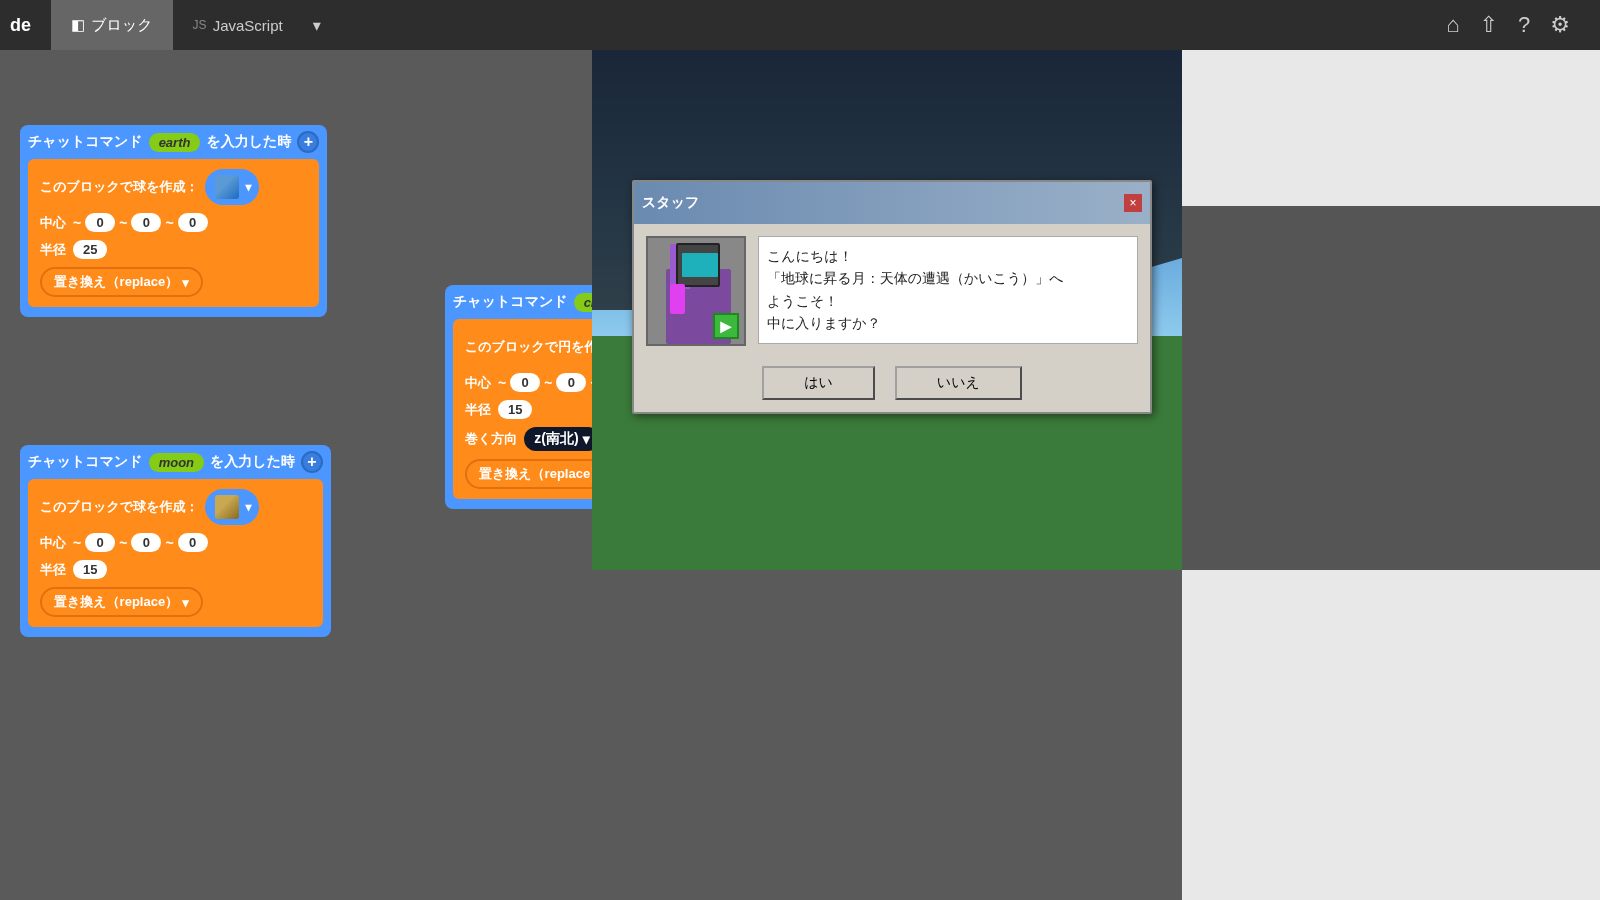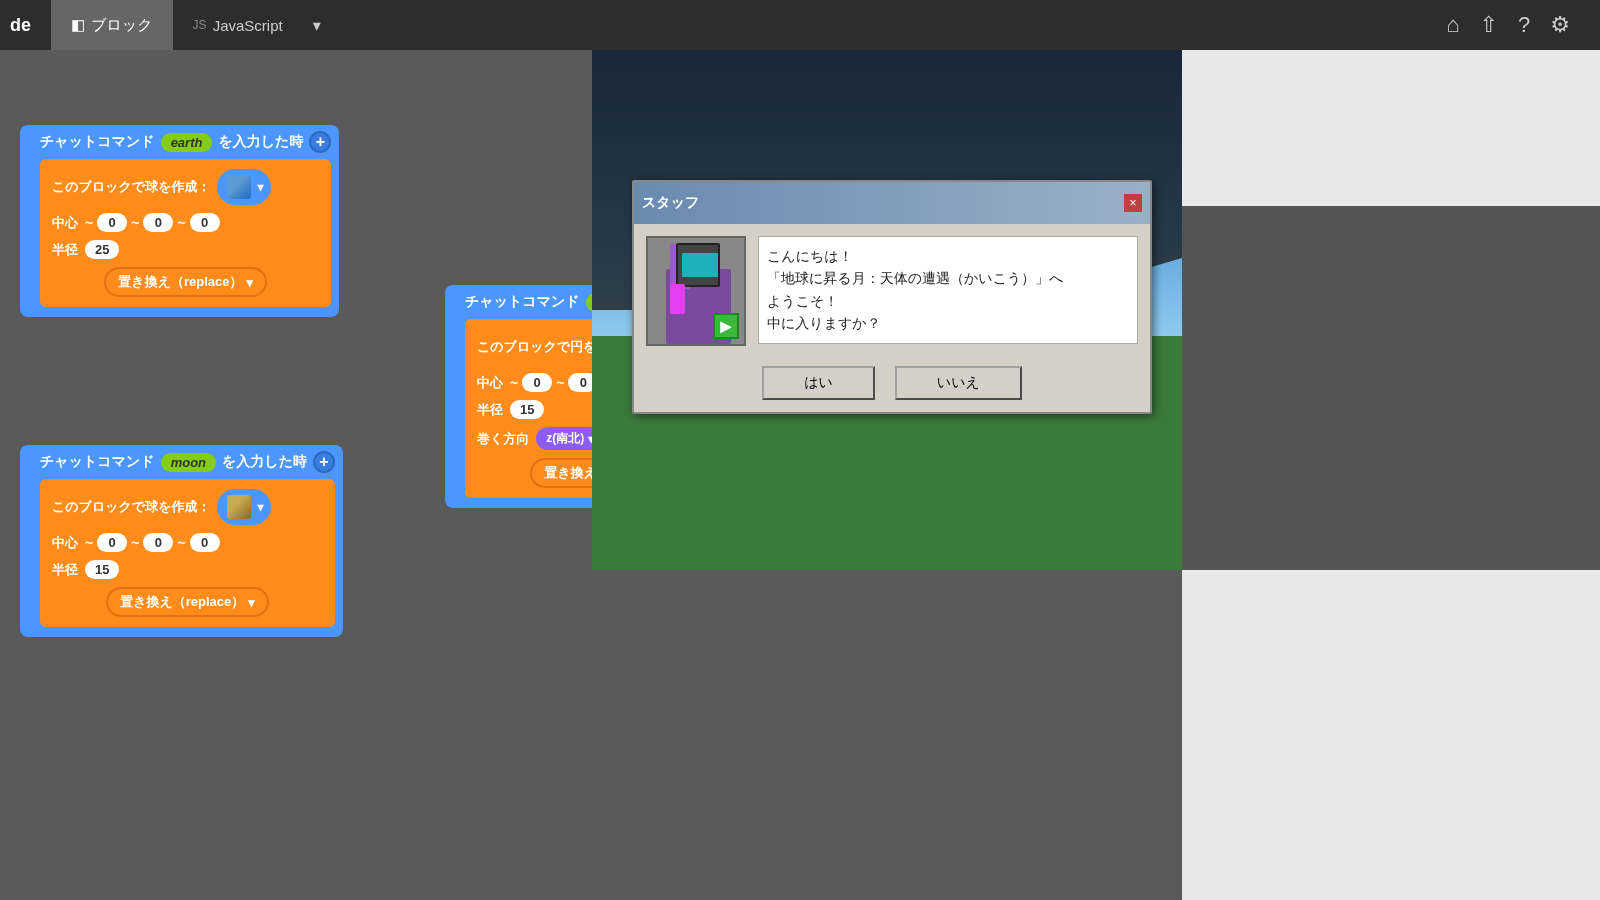--- a/index.html
+++ b/index.html
@@ -76,21 +76,21 @@
 
     
     .block-container {
       position: absolute;
     }
 
     
     .chat-command-outer {
       background: #4C97FF;
       border-radius: 8px;
-      padding: 6px 8px 10px 20px;
+      padding: 6px 8px 10px 8px;
       display: inline-block;
     }
 
     
     .chat-command-header {
       display: flex;
       align-items: center;
       gap: 6px;
       margin-bottom: 6px;
       font-size: 14px;
@@ -130,21 +130,20 @@
       display: flex;
       align-items: center;
       gap: 7px;
       margin-bottom: 8px;
       font-size: 13px;
       color: #fff;
       font-weight: bold;
     }
     .block-row:last-child {
       margin-bottom: 0;
-      justify-content: center;
     }
 
     
     .icon-dropdown {
       display: flex;
       align-items: center;
       background: #4C97FF;
       border-radius: 20px;
       padding: 4px 8px;
       gap: 4px;
@@ -198,24 +197,24 @@
       padding: 2px 10px;
       font-size: 13px;
       color: #333;
       font-weight: bold;
       min-width: 30px;
       text-align: center;
     }
 
     
     .green-dropdown {
-      background: #8b5cf6;
+      background: #0f172a;
       border-radius: 20px;
       padding: 3px 10px;
-      font-size: 12px;
+      font-size: 14px;
       color: #fff;
       font-weight: bold;
       cursor: pointer;
       display: flex;
       align-items: center;
       gap: 4px;
     }
 
     
     .replace-dropdown {

